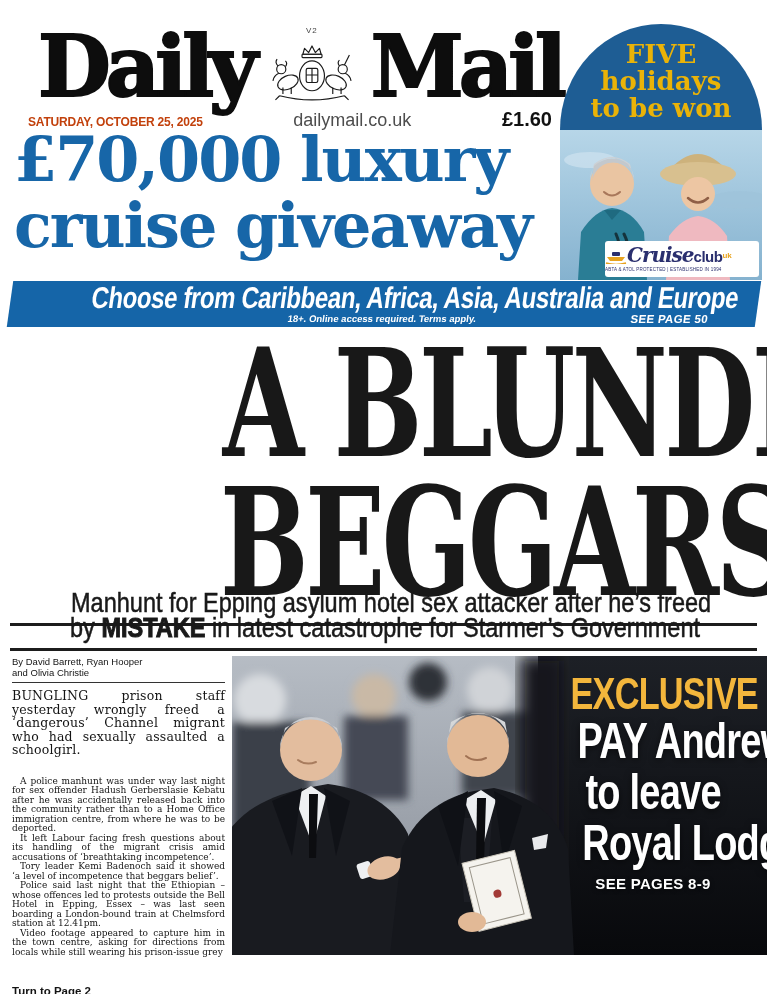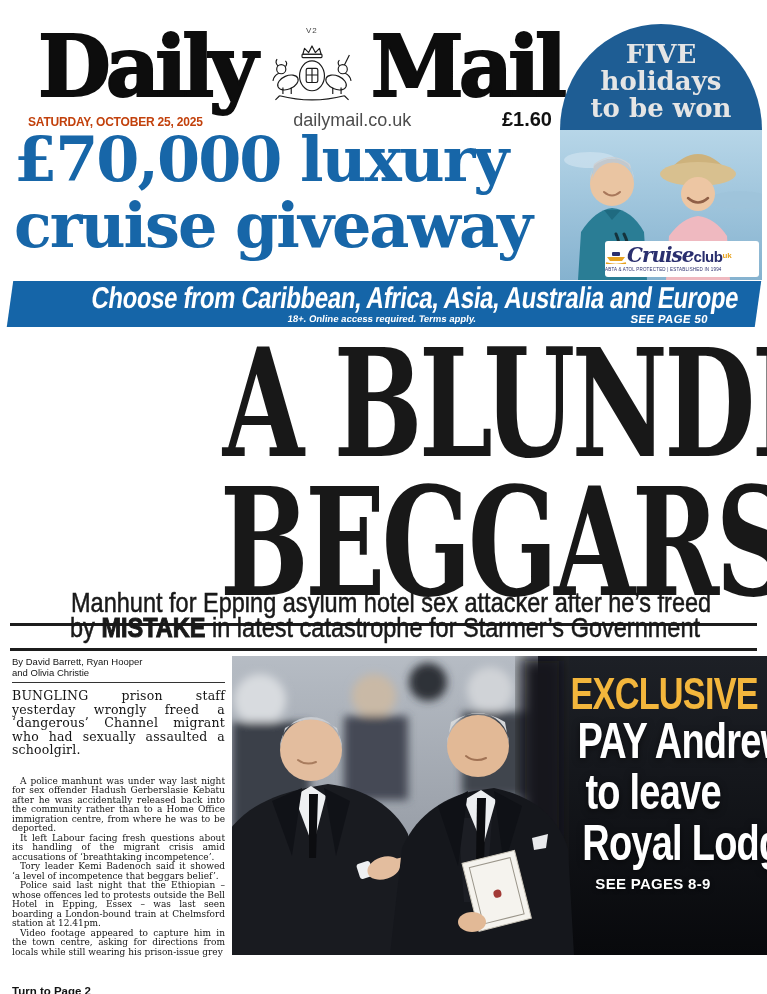--- a/index.html
+++ b/index.html
@@ -19,21 +19,21 @@
   .website{font-family:"Liberation Sans",sans-serif;font-size:18px;color:#4d4d4d;}
   .price{font-family:"Liberation Sans",sans-serif;font-weight:bold;font-size:20px;color:#111;}
 
   
   .giveaway{position:absolute;top:127px;left:14px;color:#1766a8;font-weight:bold;
             font-family:"DejaVu Serif",serif;font-size:62px;line-height:66px;letter-spacing:-2px;}
 
   
   .promo{position:absolute;top:24px;left:560px;width:202px;height:256px;}
   .arch{width:202px;height:106px;background:#1e5d94;border-radius:101px 101px 0 0/106px 106px 0 0;
-        color:#e5e5e5;text-align:center;font-family:"DejaVu Serif",serif;font-weight:bold;
+        color:#eab308;text-align:center;font-family:"DejaVu Serif",serif;font-weight:bold;
         padding-top:17px;box-sizing:border-box;}
   .arch div{font-size:26px;line-height:27px;}
   .promo-photo{display:block;}
   .cruise-logo{position:absolute;right:3px;bottom:3px;width:154px;height:36px;background:#fff;
                border-radius:3px;padding-top:2px;box-sizing:border-box;}
   .cruise-script{font-family:"DejaVu Serif",serif;font-style:italic;font-weight:bold;
                  font-size:20px;color:#2a2f6e;letter-spacing:-1px;}
   .cruise-club{font-family:"Liberation Sans",sans-serif;font-weight:bold;font-size:15px;color:#2a2f6e;letter-spacing:-0.5px;}
   .cruise-uk{font-family:"Liberation Sans",sans-serif;font-weight:bold;font-size:8px;color:#e8a31f;vertical-align:4px;}
   .cruise-tagline{font-family:"Liberation Sans",sans-serif;font-size:4.5px;color:#2a2f6e;letter-spacing:0.2px;}

